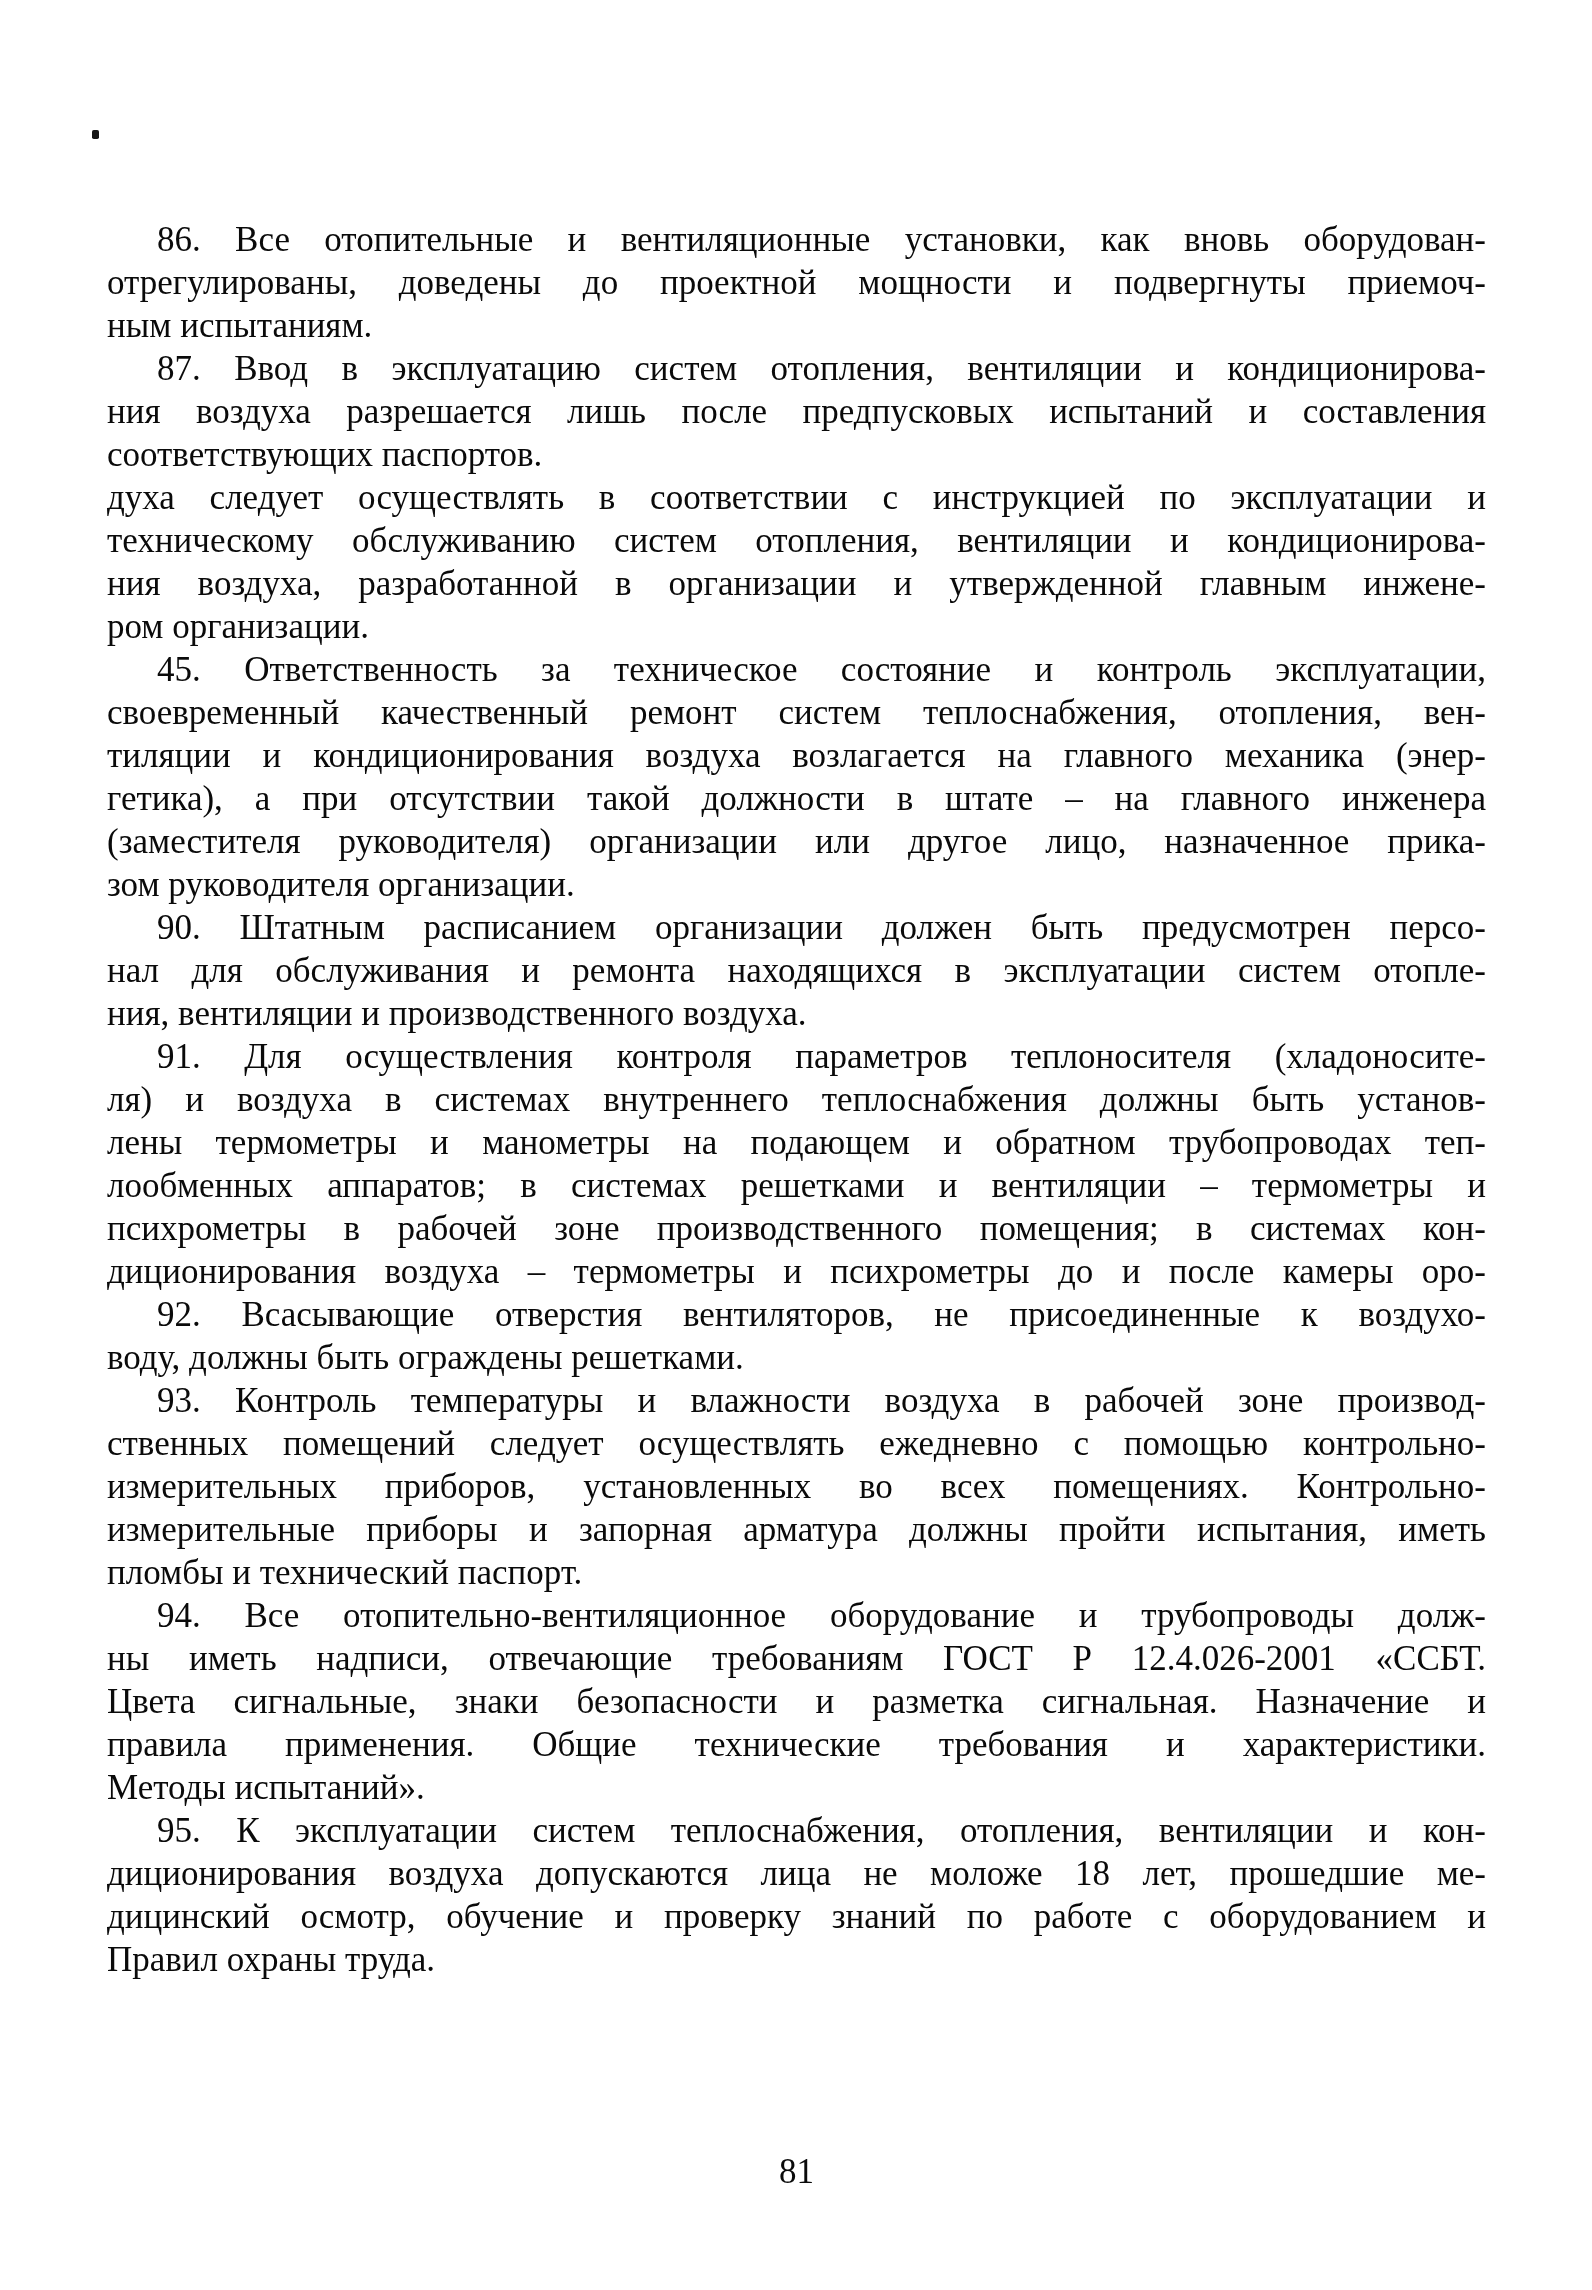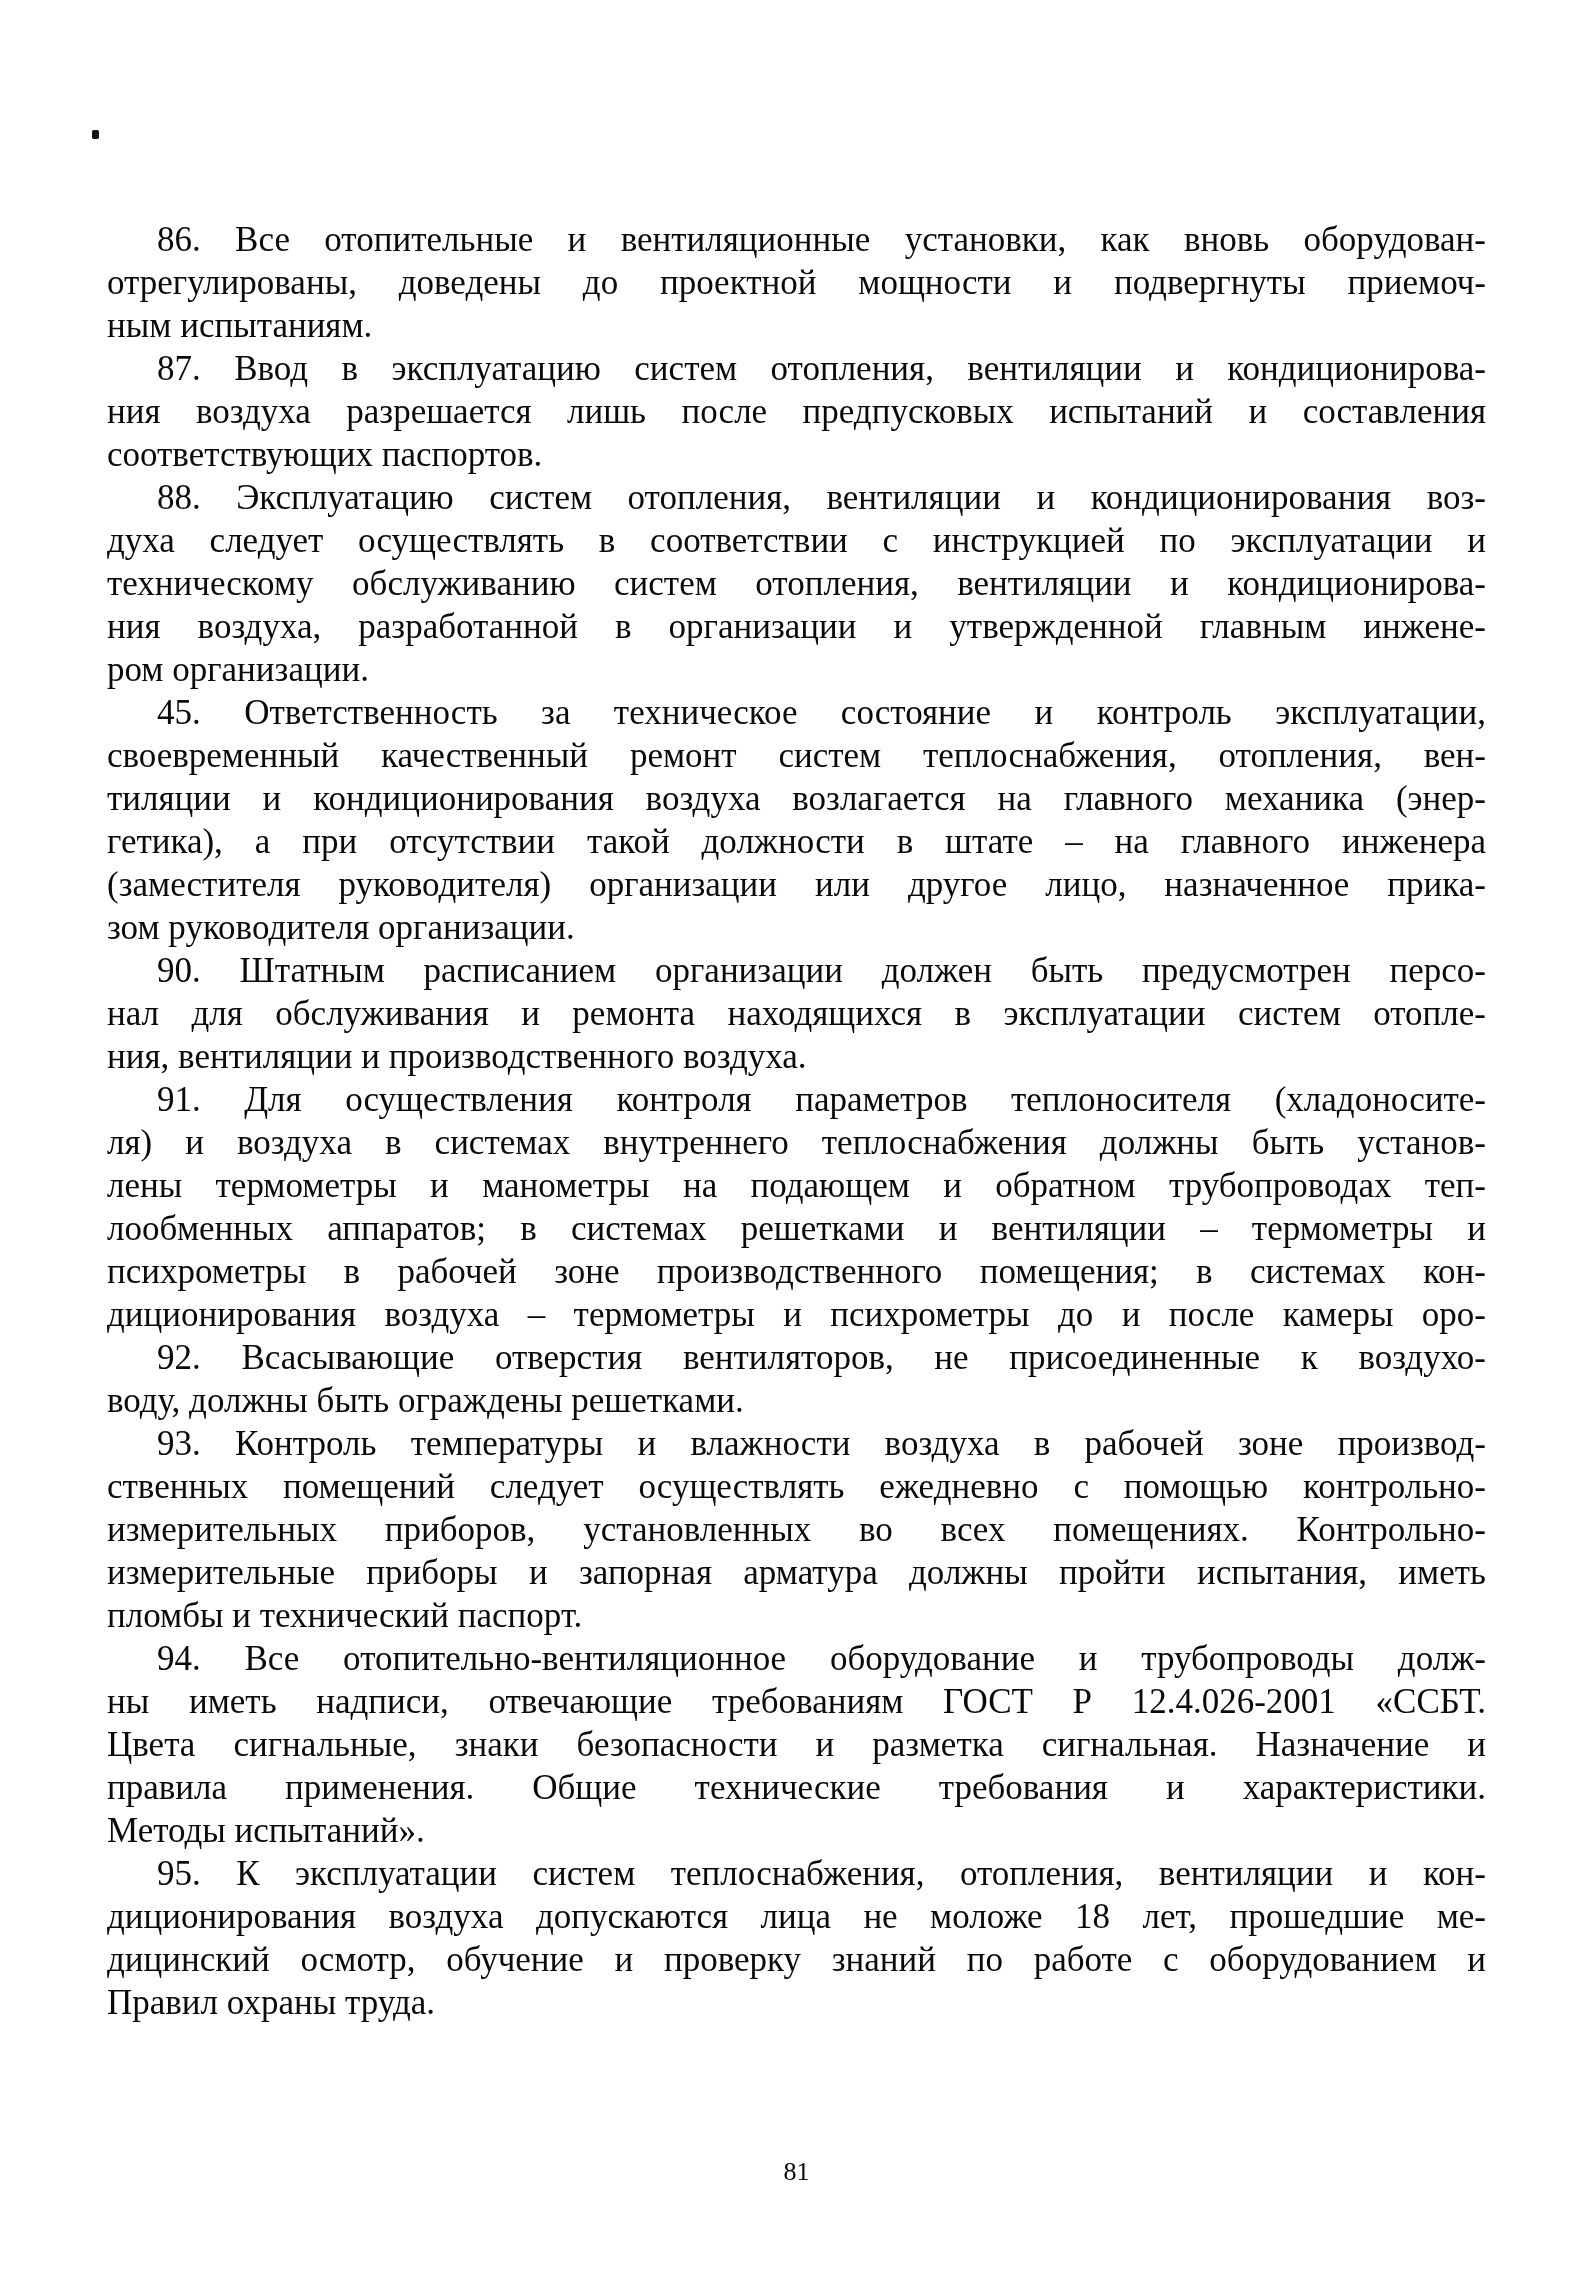--- a/index.html
+++ b/index.html
@@ -39,21 +39,21 @@
   }
   .line.last {
     text-align-last: left;
   }
   .page-number {
     position: absolute;
     top: 2150px;
     left: 107px;
     width: 1379px;
     text-align: center;
-    font-size: 26px;
+    font-size: 35px;
     line-height: 43px;
     font-family: Liberation Serif, serif;
   }
   .speck {
     position: absolute;
     left: 92px;
     top: 130px;
     width: 7.4px;
     height: 9.2px;
     background: #151515;
@@ -71,21 +71,20 @@
         <span class="line first">86. Все отопительные и вентиляционные установки, как вновь оборудован-</span>
         <span class="line">отрегулированы, доведены до проектной мощности и подвергнуты приемоч-</span>
         <span class="line last">ным испытаниям.</span>
       </p>
     <p>
         <span class="line first">87. Ввод в эксплуатацию систем отопления, вентиляции и кондиционирова-</span>
         <span class="line">ния воздуха разрешается лишь после предпусковых испытаний и составления</span>
         <span class="line last">соответствующих паспортов.</span>
       </p>
     <p>
-        <span class="line first">88. Эксплуатацию систем отопления, вентиляции и кондиционирования воз-</span>
         <span class="line">духа следует осуществлять в соответствии с инструкцией по эксплуатации и</span>
         <span class="line">техническому обслуживанию систем отопления, вентиляции и кондиционирова-</span>
         <span class="line">ния воздуха, разработанной в организации и утвержденной главным инжене-</span>
         <span class="line last">ром организации.</span>
       </p>
     <p>
         <span class="line first">45. Ответственность за техническое состояние и контроль эксплуатации,</span>
         <span class="line">своевременный качественный ремонт систем теплоснабжения, отопления, вен-</span>
         <span class="line">тиляции и кондиционирования воздуха возлагается на главного механика (энер-</span>
         <span class="line">гетика), а при отсутствии такой должности в штате – на главного инженера</span>

